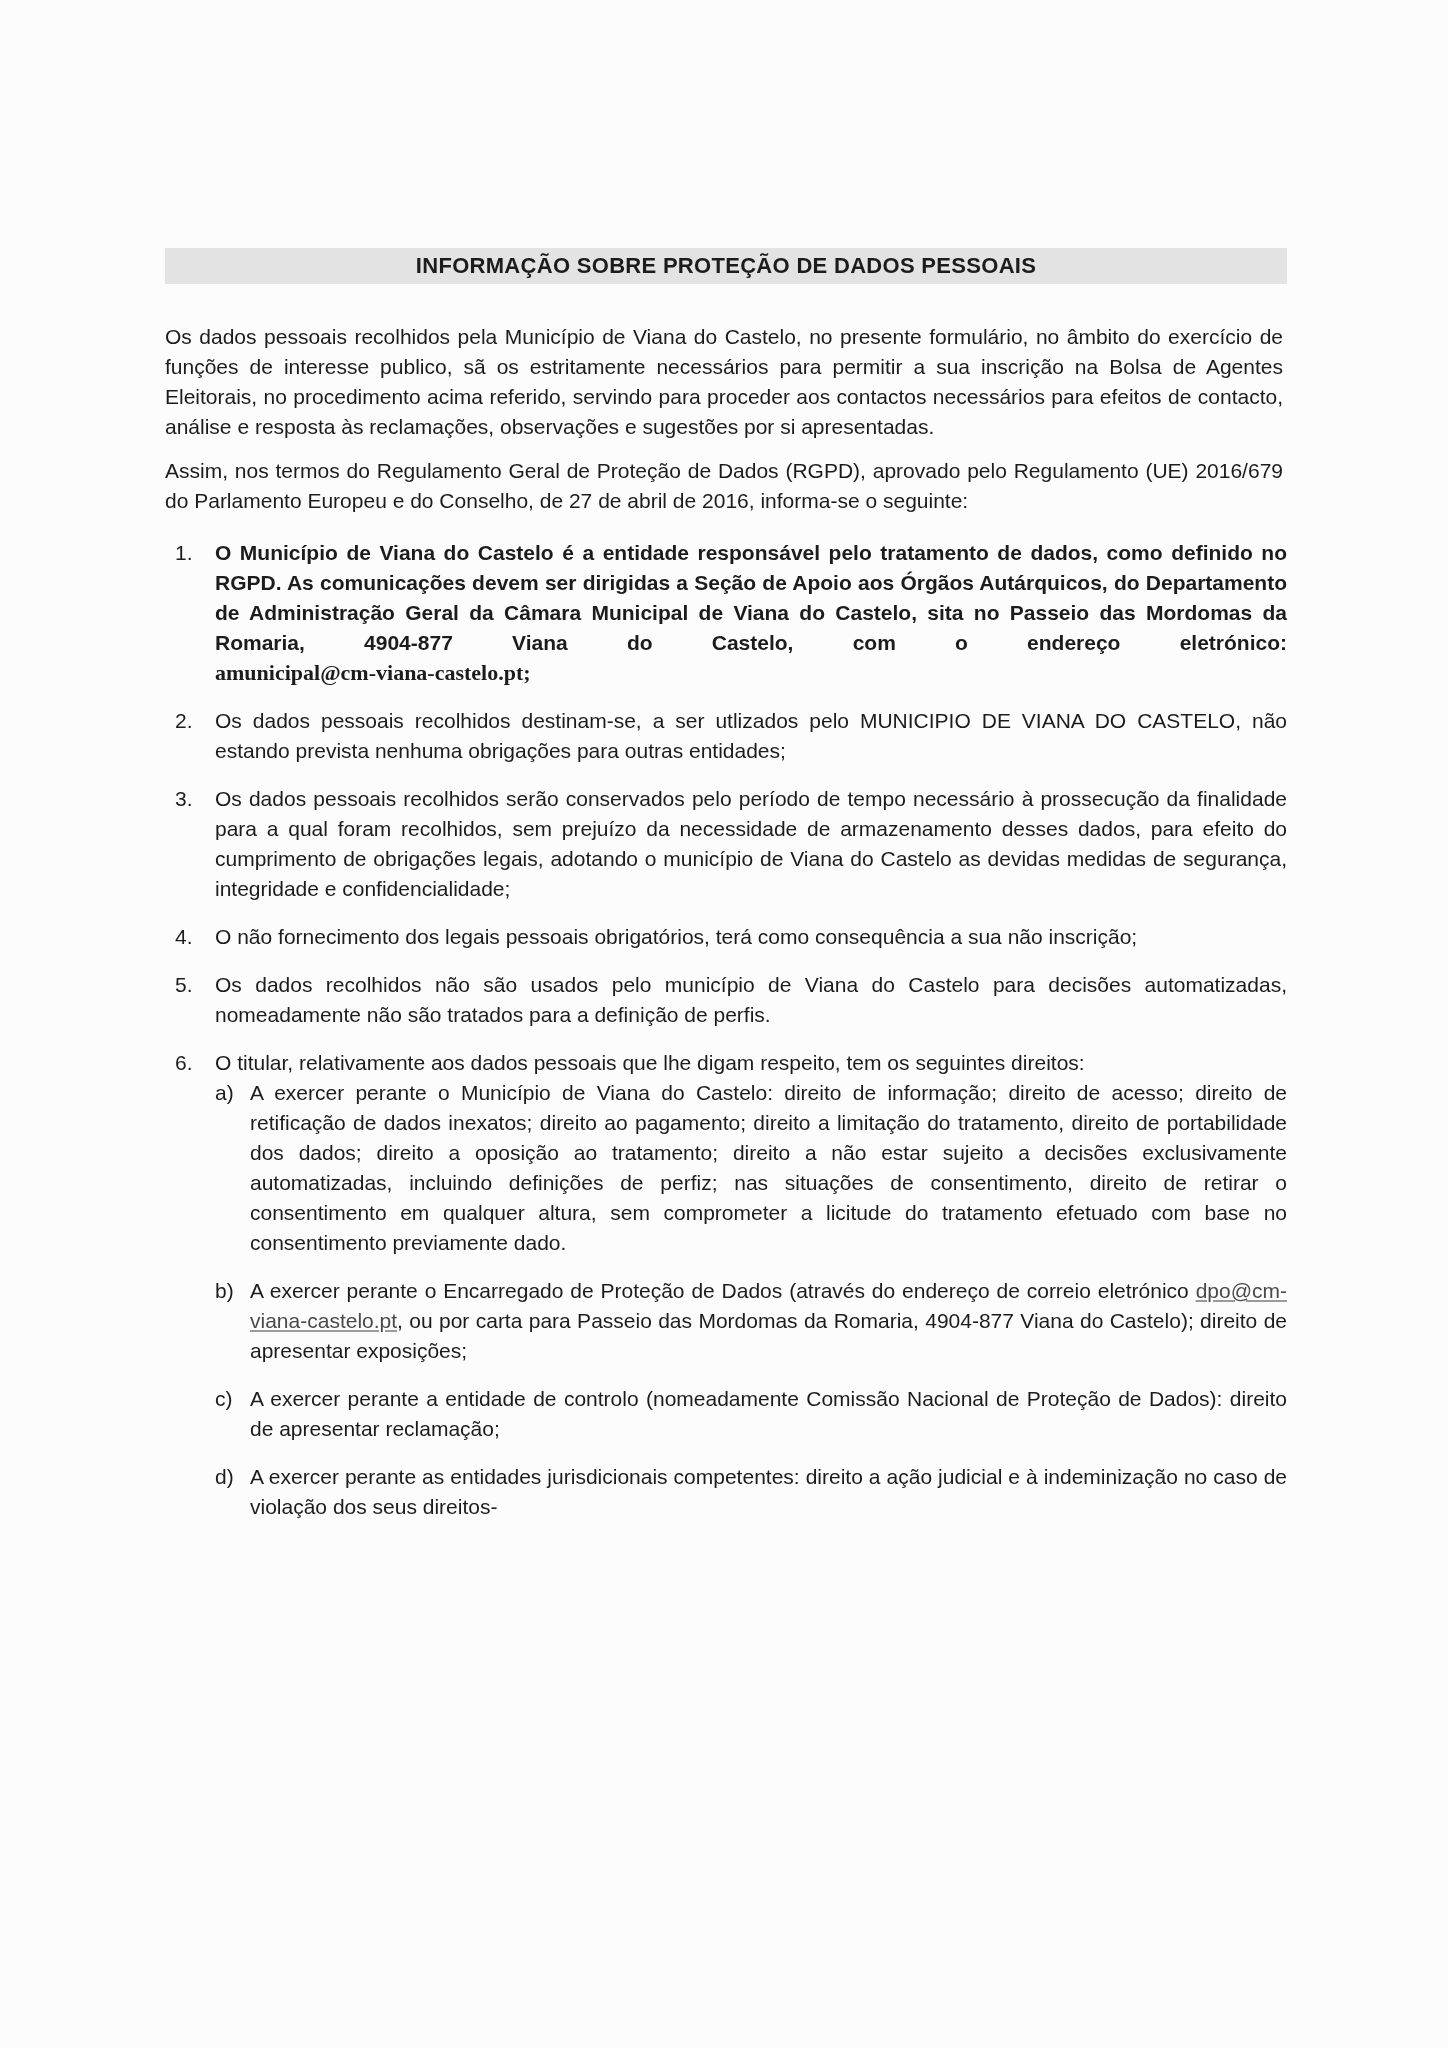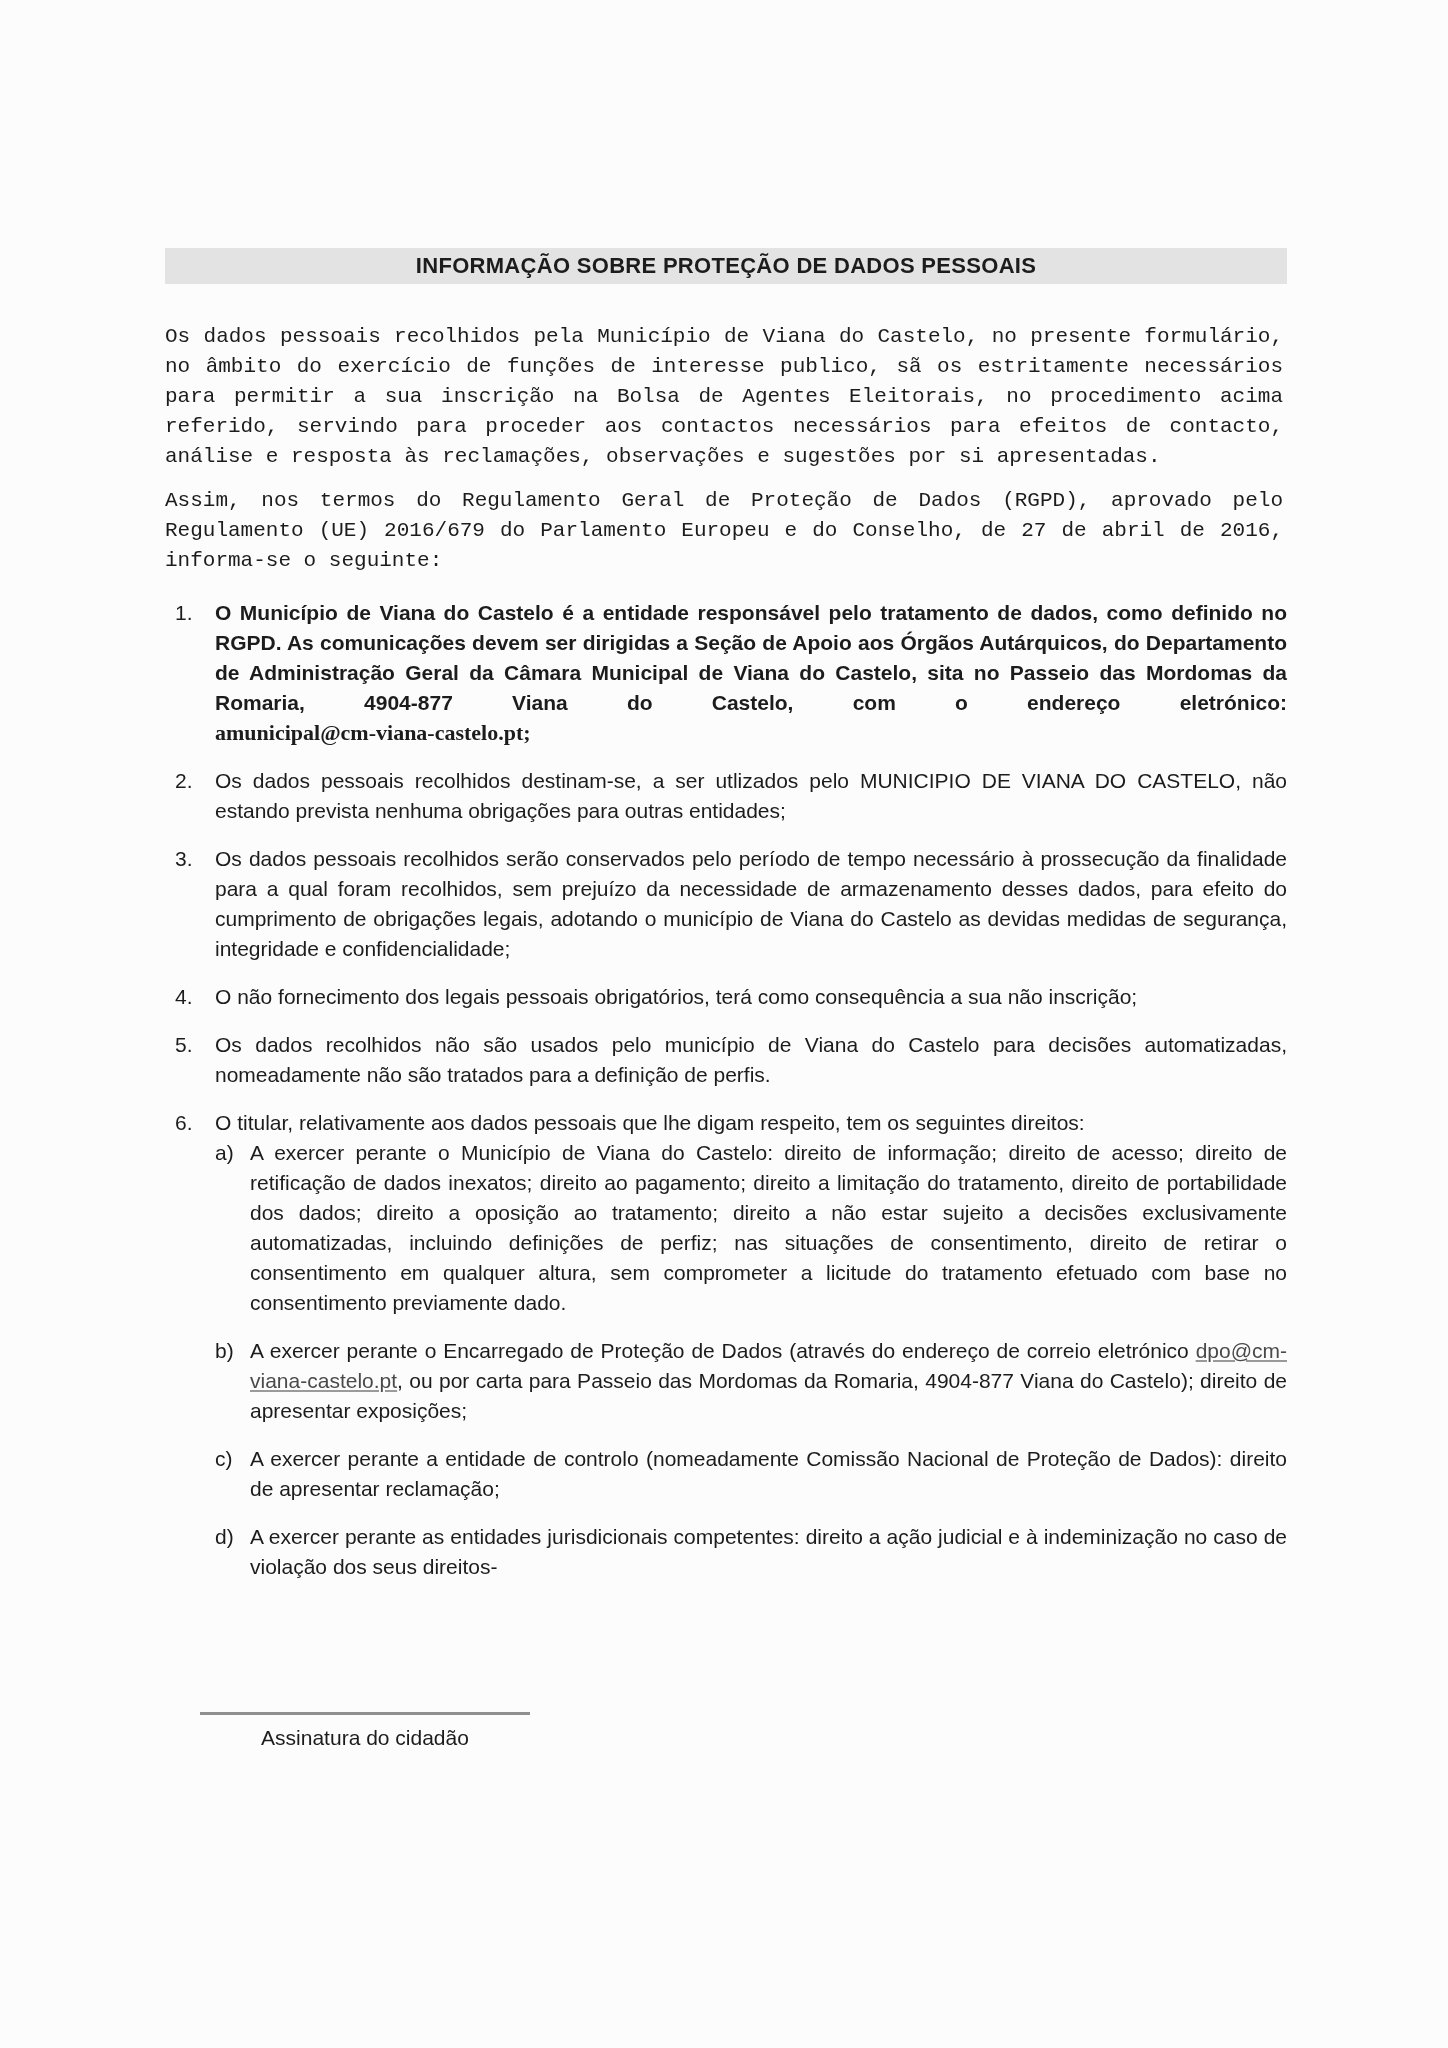--- a/index.html
+++ b/index.html
@@ -36,21 +36,21 @@
     display:flex;align-items:center;justify-content:center;
     margin-bottom:38px;
   }
   .doc-title{
     margin:12px;
     font-size:22px;
     font-weight:bold;
     letter-spacing:0.3px;
     white-space:nowrap;
   }
-  p.para{margin:0 4px 14px 0;font-family:Liberation Mono, monospace;}
+  p.para{margin:0 4px 14px 0;}
   .list{margin-top:22px;}
   .item{
     position:relative;
     padding-left:50px;
     margin-bottom:18px;
   }
   .item .num{
     position:absolute;
     left:10px;top:0;
   }
@@ -155,19 +155,15 @@
 
         <div class="sub">
           <span class="letter">d)</span>
           <span>A exercer perante as entidades jurisdicionais competentes: direito a ação judicial e à indeminização no caso de violação dos seus direitos-</span>
         </div>
       </div>
 
     </div>
 
 
-    <div class="signature">
-      <div class="sig-line"></div>
-      <div class="sig-label">Assinatura do cidadão</div>
-    </div>
 
   </div>
 </div>
 
 </body></html>

